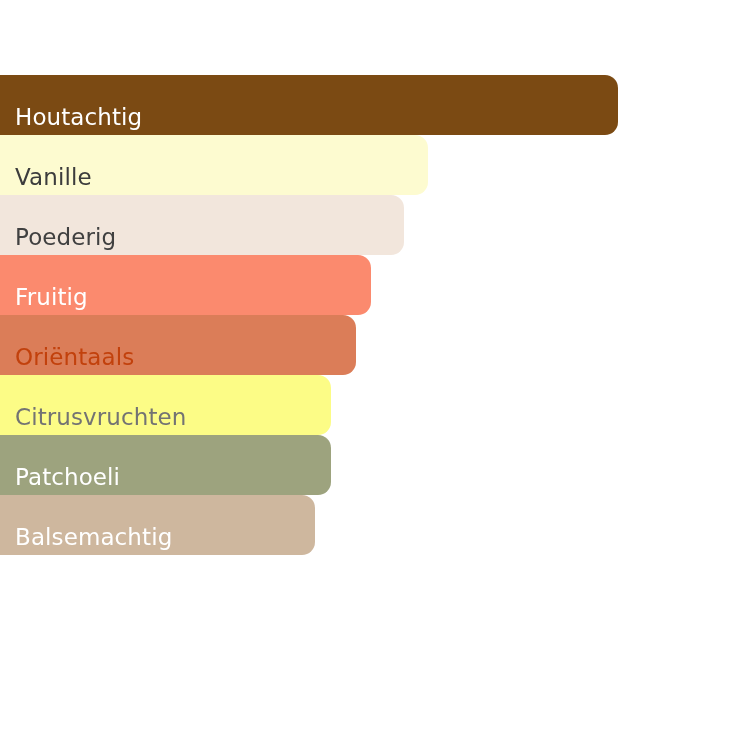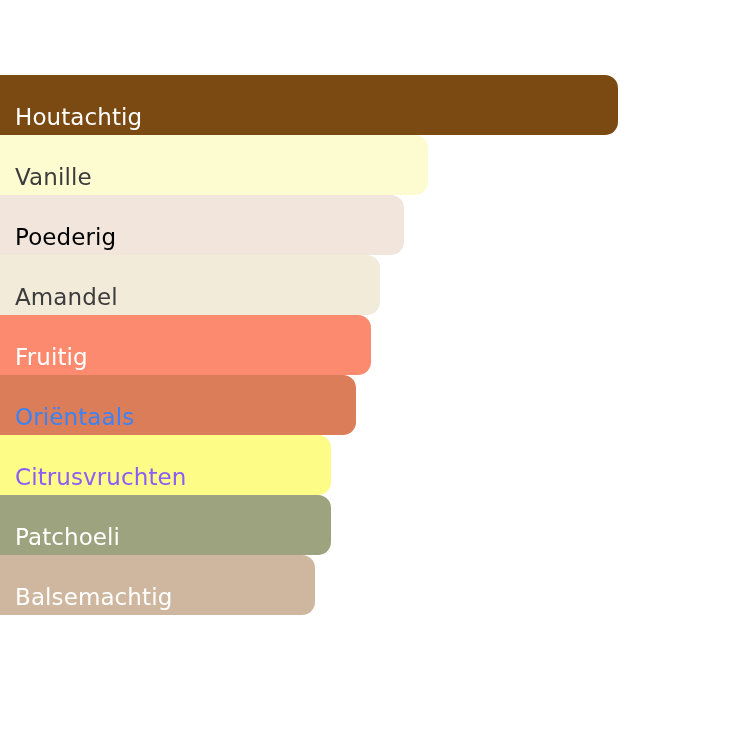--- a/index.html
+++ b/index.html
@@ -63,37 +63,33 @@
       <div class="bar-row">
         <div class="bar-fill" style="width: 618px; background: rgb(123, 74, 19);"></div>
         <div class="bar-label label-light" style="color: rgb(255, 255, 255);">Houtachtig</div>
       </div>
       <div class="bar-row">
         <div class="bar-fill" style="width: 428px; background: rgb(253, 251, 208);"></div>
         <div class="bar-label label-dark" style="color: rgb(60, 60, 60);">Vanille</div>
       </div>
       <div class="bar-row">
         <div class="bar-fill" style="width: 404px; background: rgb(242, 230, 220);"></div>
-        <div class="bar-label label-dark" style="color: #000000;">Poederig</div>
-      </div>
-      <div class="bar-row">
-        <div class="bar-fill" style="width: 380px; background: rgb(242, 235, 218);"></div>
-        <div class="bar-label label-dark" style="color: rgb(60, 60, 60);">Amandel</div>
+        <div class="bar-label label-dark" style="color: #404040;">Poederig</div>
       </div>
       <div class="bar-row">
         <div class="bar-fill" style="width: 371px; background: rgb(251, 138, 110);"></div>
         <div class="bar-label label-light" style="color: rgb(255, 255, 255); text-align: center;">Fruitig</div>
       </div>
       <div class="bar-row">
         <div class="bar-fill" style="width: 356px; background: rgb(219, 125, 88);"></div>
-        <div class="bar-label label-light" style="color: #3b82f6;">Oriëntaals</div>
+        <div class="bar-label label-light" style="color: #c2410c;">Oriëntaals</div>
       </div>
       <div class="bar-row">
         <div class="bar-fill" style="width: 331px; background: rgb(252, 252, 134);"></div>
-        <div class="bar-label label-dark" style="color: #8b5cf6;">Citrusvruchten</div>
+        <div class="bar-label label-dark" style="color: #737373;">Citrusvruchten</div>
       </div>
       <div class="bar-row">
         <div class="bar-fill" style="width: 331px; background: rgb(157, 163, 126);"></div>
         <div class="bar-label label-light" style="color: rgb(255, 255, 255);">Patchoeli</div>
       </div>
       <div class="bar-row">
         <div class="bar-fill" style="width: 315px; background: rgb(206, 183, 158);"></div>
         <div class="bar-label label-light" style="color: rgb(255, 255, 255); margin-top: 20px;">Balsemachtig</div>
       </div>
     </div>

